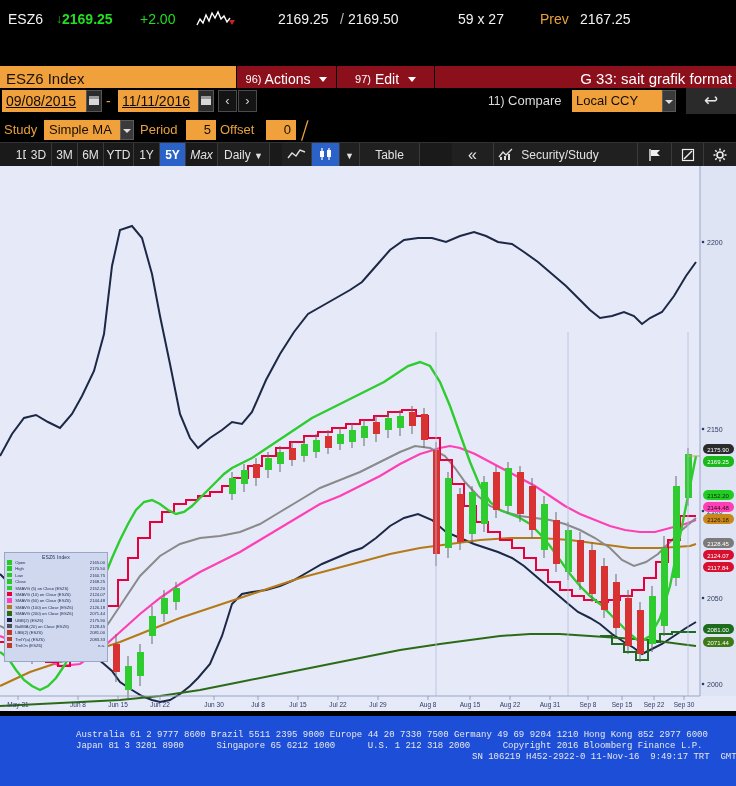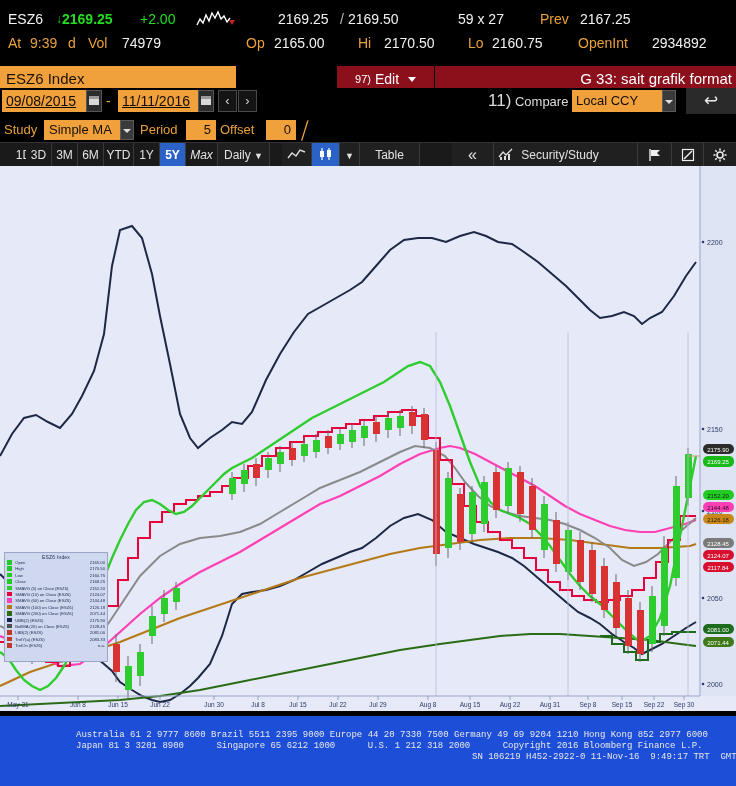--- a/index.html
+++ b/index.html
@@ -68,21 +68,21 @@
     display:block; width: 10px; height: 9px; margin: 5px auto 0;
     background: #d8d8d8; border-top: 3px solid #9a9a9a;
   }
   .dash { position: absolute; top: 2px; color: #f0a13c; font-size: 14px; line-height: 22px; }
   .nav-btn {
     position: absolute; top: 2px; width: 19px; height: 22px;
     background: #141414; border: 1px solid #4a4a4a;
     color: #d6d6d6; font-size: 13px; line-height: 20px; text-align: center;
   }
   .cmp-lbl { position: absolute; top: 2px; color: #dcdcdc; font-size: 13px; line-height: 22px; }
-  .cmp-lbl .num { color: #dcdcdc; font-size: 17px; }
+  .cmp-lbl .num { color: #dcdcdc; font-size: 12px; }
   .cmp-field {
     position: absolute; top: 2px; height: 22px; width: 90px; background: #f0a13c;
     color: #130d05; font-size: 13px; line-height: 22px; padding-left: 4px;
   }
   .cmp-drop {
     position: absolute; top: 2px; width: 14px; height: 22px;
     background: #3a3a3a; border: 1px solid #5a5a5a;
   }
   .cmp-drop i {
     display:block; width:0;height:0;margin: 9px auto 0;
@@ -168,38 +168,28 @@
       <path d="M33,10 l3,5 l3,-5 z" fill="#cc2222"></path>
     </svg>
     <span class="q val-white" style="left:278px;">2169.25</span>
     <span class="q sep" style="left:340px;">/</span>
     <span class="q val-white" style="left:348px;">2169.50</span>
     <span class="q val-white" style="left:458px;">59 x 27</span>
     <span class="q lbl-amber" style="left:540px;">Prev</span>
     <span class="q val-white" style="left:580px;">2167.25</span>
   </div>
 
-  <div class="quote-row quote-row2">
-    <span class="q lbl-amber" style="left:8px;">At</span>
-    <span class="q lbl-amber" style="left:30px;">9:39</span>
-    <span class="q lbl-amber" style="left:68px;">d</span>
-    <span class="q lbl-amber" style="left:88px;">Vol</span>
-    <span class="q val-white" style="left:122px;">74979</span>
-    <span class="q lbl-amber" style="left:246px;">Op</span>
-    <span class="q val-white" style="left:274px;">2165.00</span>
-    <span class="q lbl-amber" style="left:358px;">Hi</span>
-    <span class="q val-white" style="left:384px;">2170.50</span>
-    <span class="q lbl-amber" style="left:468px;">Lo</span>
-    <span class="q val-white" style="left:492px;">2160.75</span>
-    <span class="q lbl-amber" style="left:578px;">OpenInt</span>
-    <span class="q val-white" style="left:652px;">2934892</span>
-  </div>
 
   <div class="bar-ticker">
     <div class="tkr-field">ESZ6 Index</div>
+    <div class="menu-btn" style="left:236px; width:100px;">
+      <span class="num">96)</span>
+      <span>Actions</span>
+      <span class="caret-d"></span>
+    </div>
     <div class="menu-btn" style="left:336px; width:98px;">
       <span class="num">97)</span>
       <span>Edit</span>
       <span class="caret-d"></span>
     </div>
     <div class="title-red">G 33: sait grafik format</div>
   </div>
 
   <div class="bar-date">
     <div class="date-field" style="left:2px;width:84px;">09/08/2015</div>

